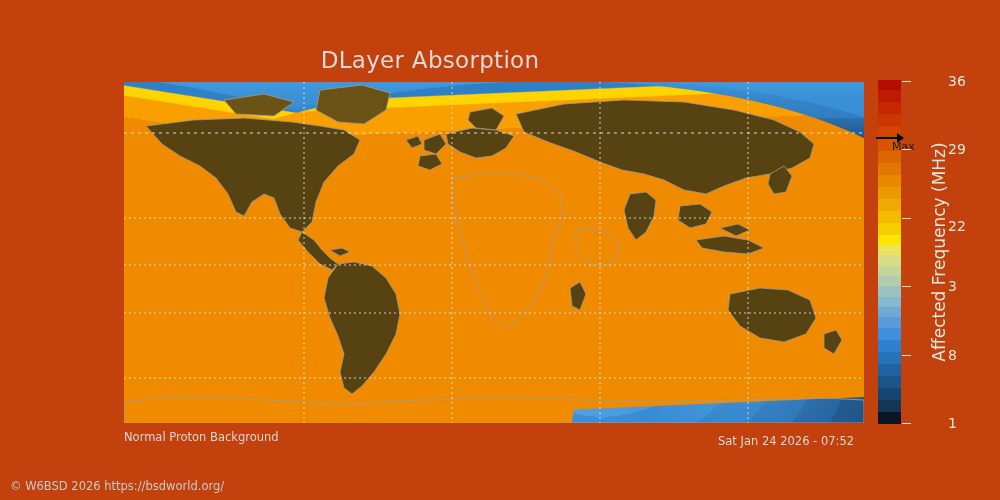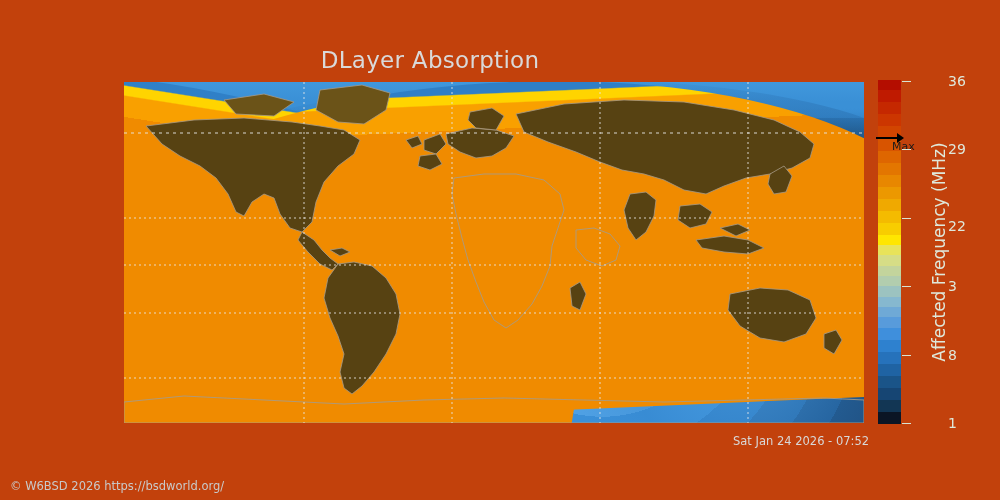--- a/index.html
+++ b/index.html
@@ -118,21 +118,21 @@
             font-family:"DejaVu Sans","Liberation Sans",sans-serif;}
   .cbar-title{position:absolute;left:925px;top:80px;height:344px;width:28px;
               display:flex;align-items:center;justify-content:center;}
   .cbar-title span{color:#dfe8da;font-size:17px;white-space:nowrap;
                    transform:rotate(-90deg);}
 
   
   .cap{position:absolute;color:#d8d8d8;font-size:11.5px;}
   .cap-proton{left:124px;top:430px;}
   .cap-xray{left:124px;top:445px;}
-  .cap-date{left:733px;top:434px;}
+  .cap-date{left:718px;top:434px;}
   .footer{position:absolute;left:10px;top:479px;color:#c9c9c9;font-size:11.5px;
           }
 </style>
 </head>
 <body>
 
 <div id="root">
 
   <div class="title">DLayer Absorption</div>
 
@@ -294,16 +294,17 @@
     <div class="ticklabel" style="top:275px;">8</div>
 
     <div class="tick" style="top:343px;"></div>
     <div class="ticklabel" style="top:343px;">1</div>
   </div>
 
   <div class="cbar-title">
     <span>Affected Frequency (MHz)</span>
   </div>
 
+  <div class="cap cap-proton">Normal Proton Background</div>
   <div class="cap cap-date">Sat Jan 24 2026 - 07:52</div>
 
   <div class="footer">© W6BSD 2026 https://bsdworld.org/</div>
 </div>
 
 </body></html>

